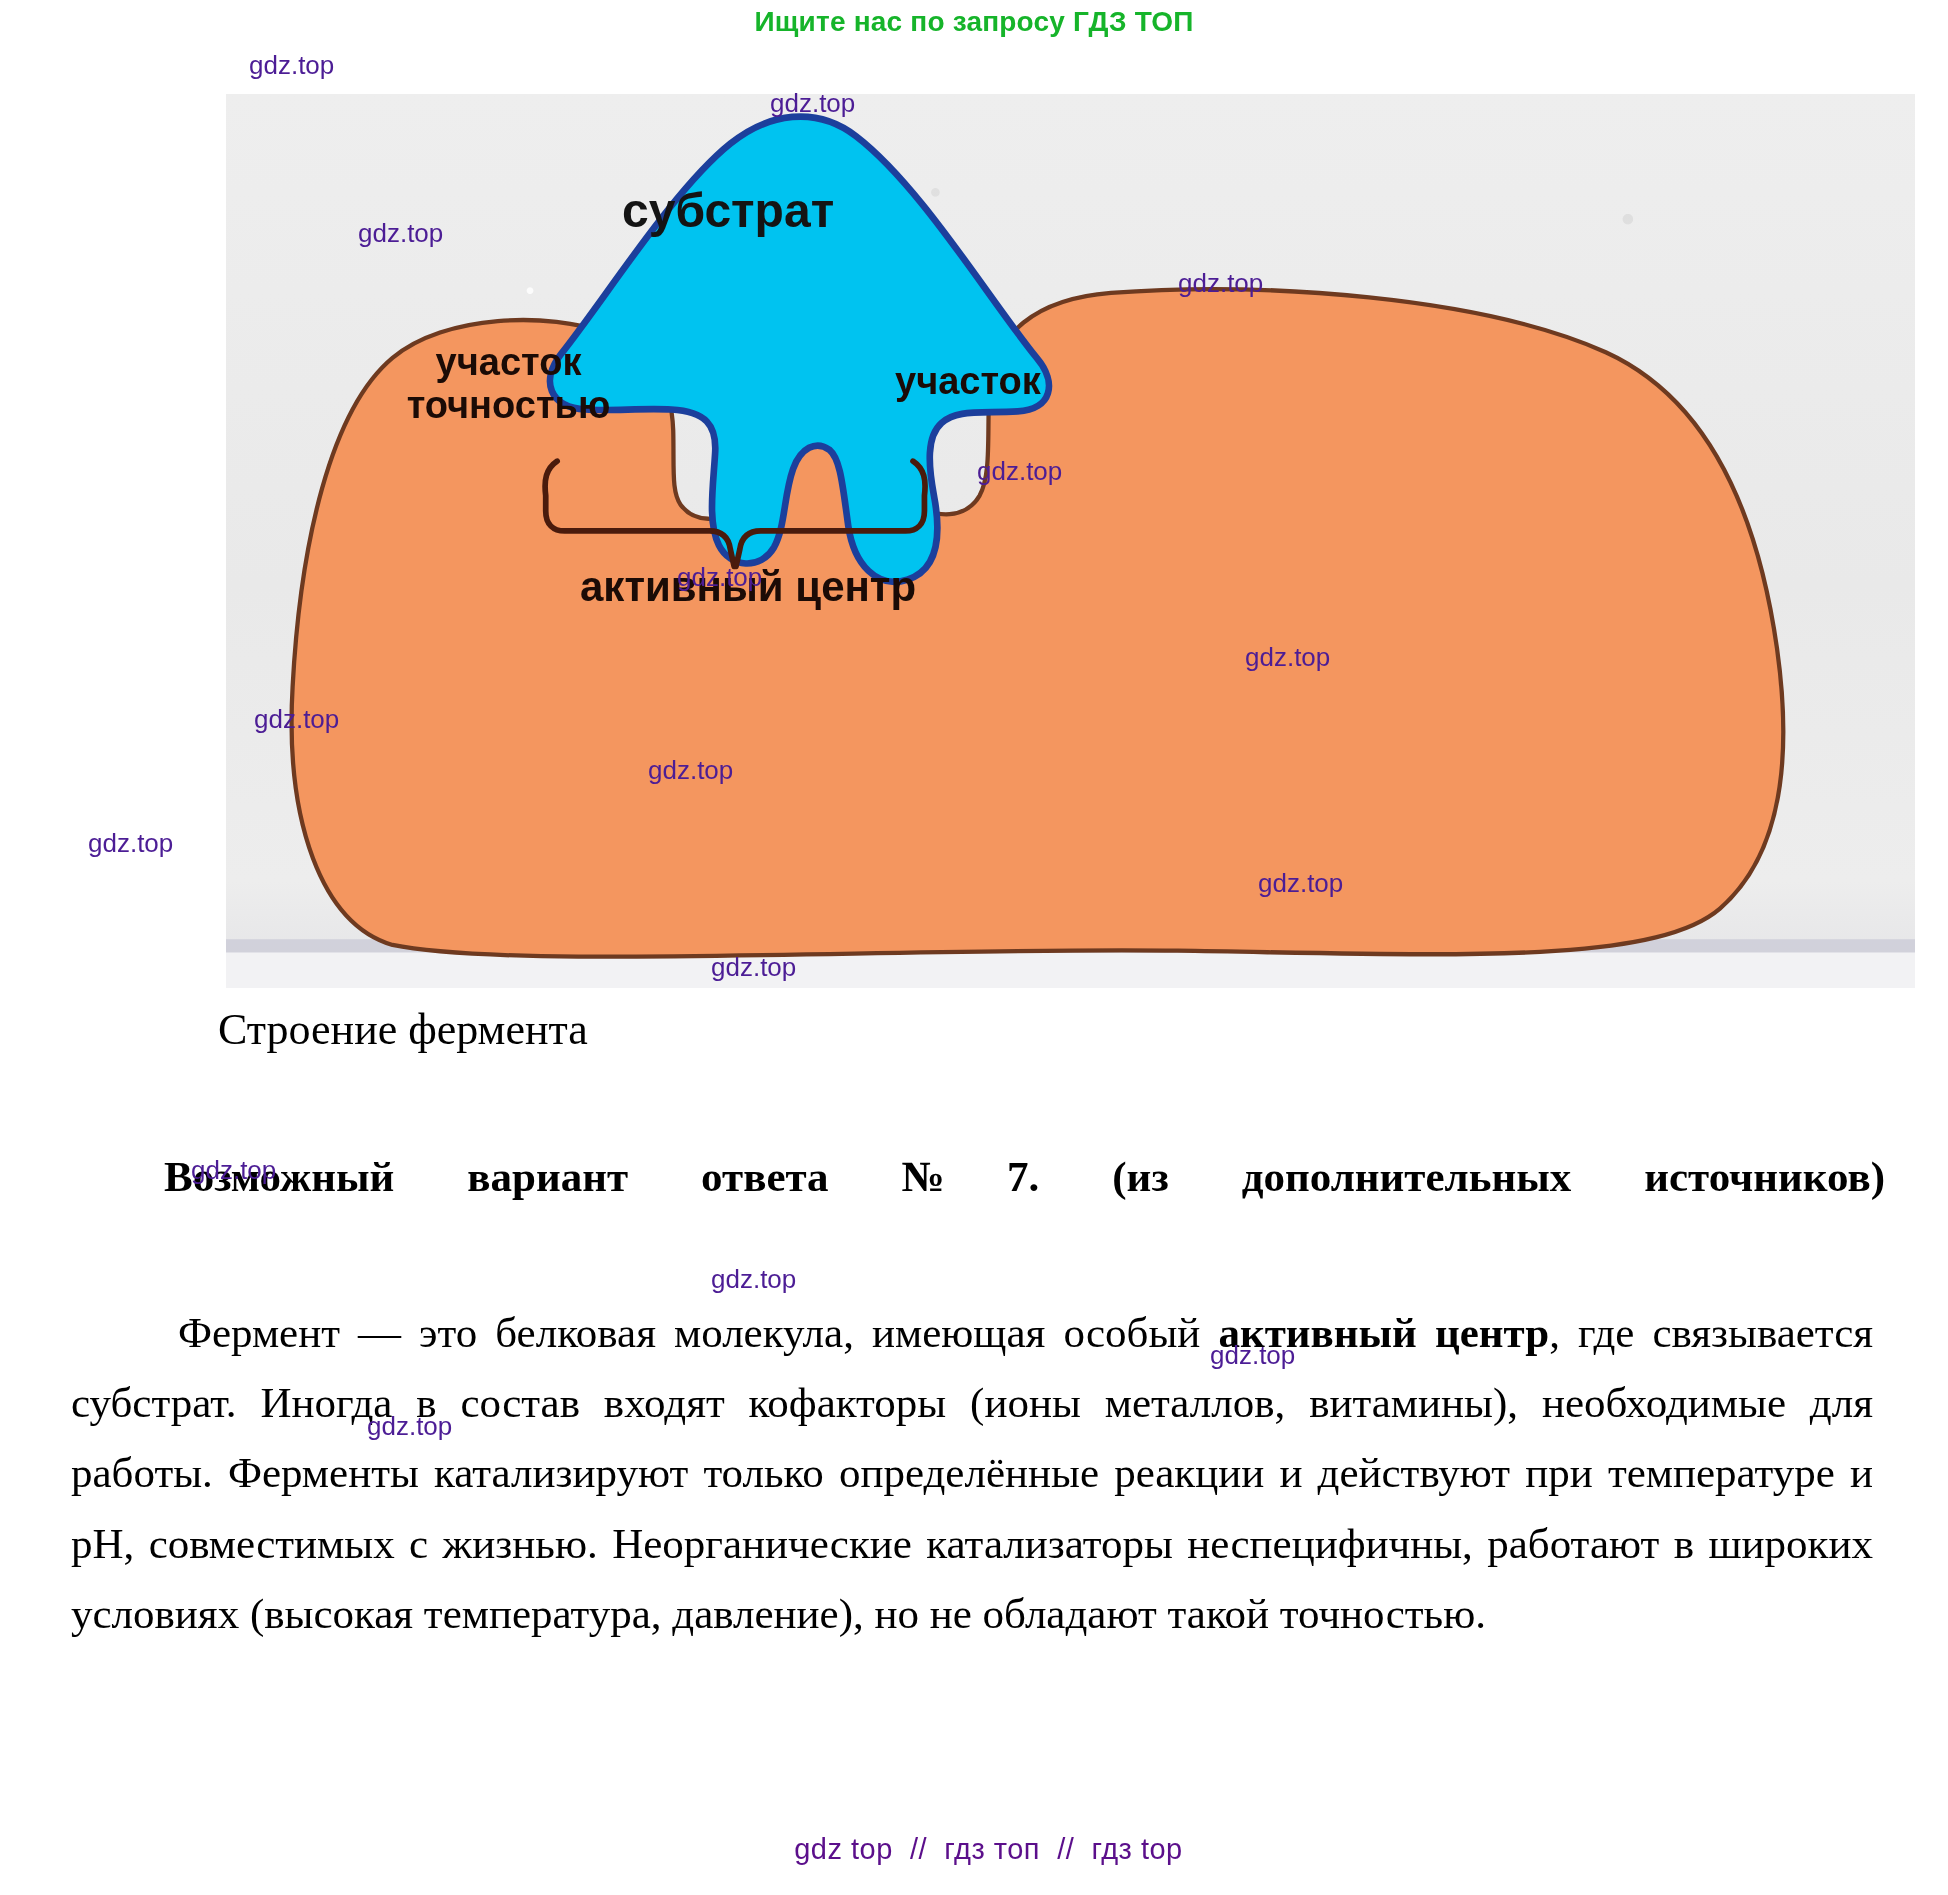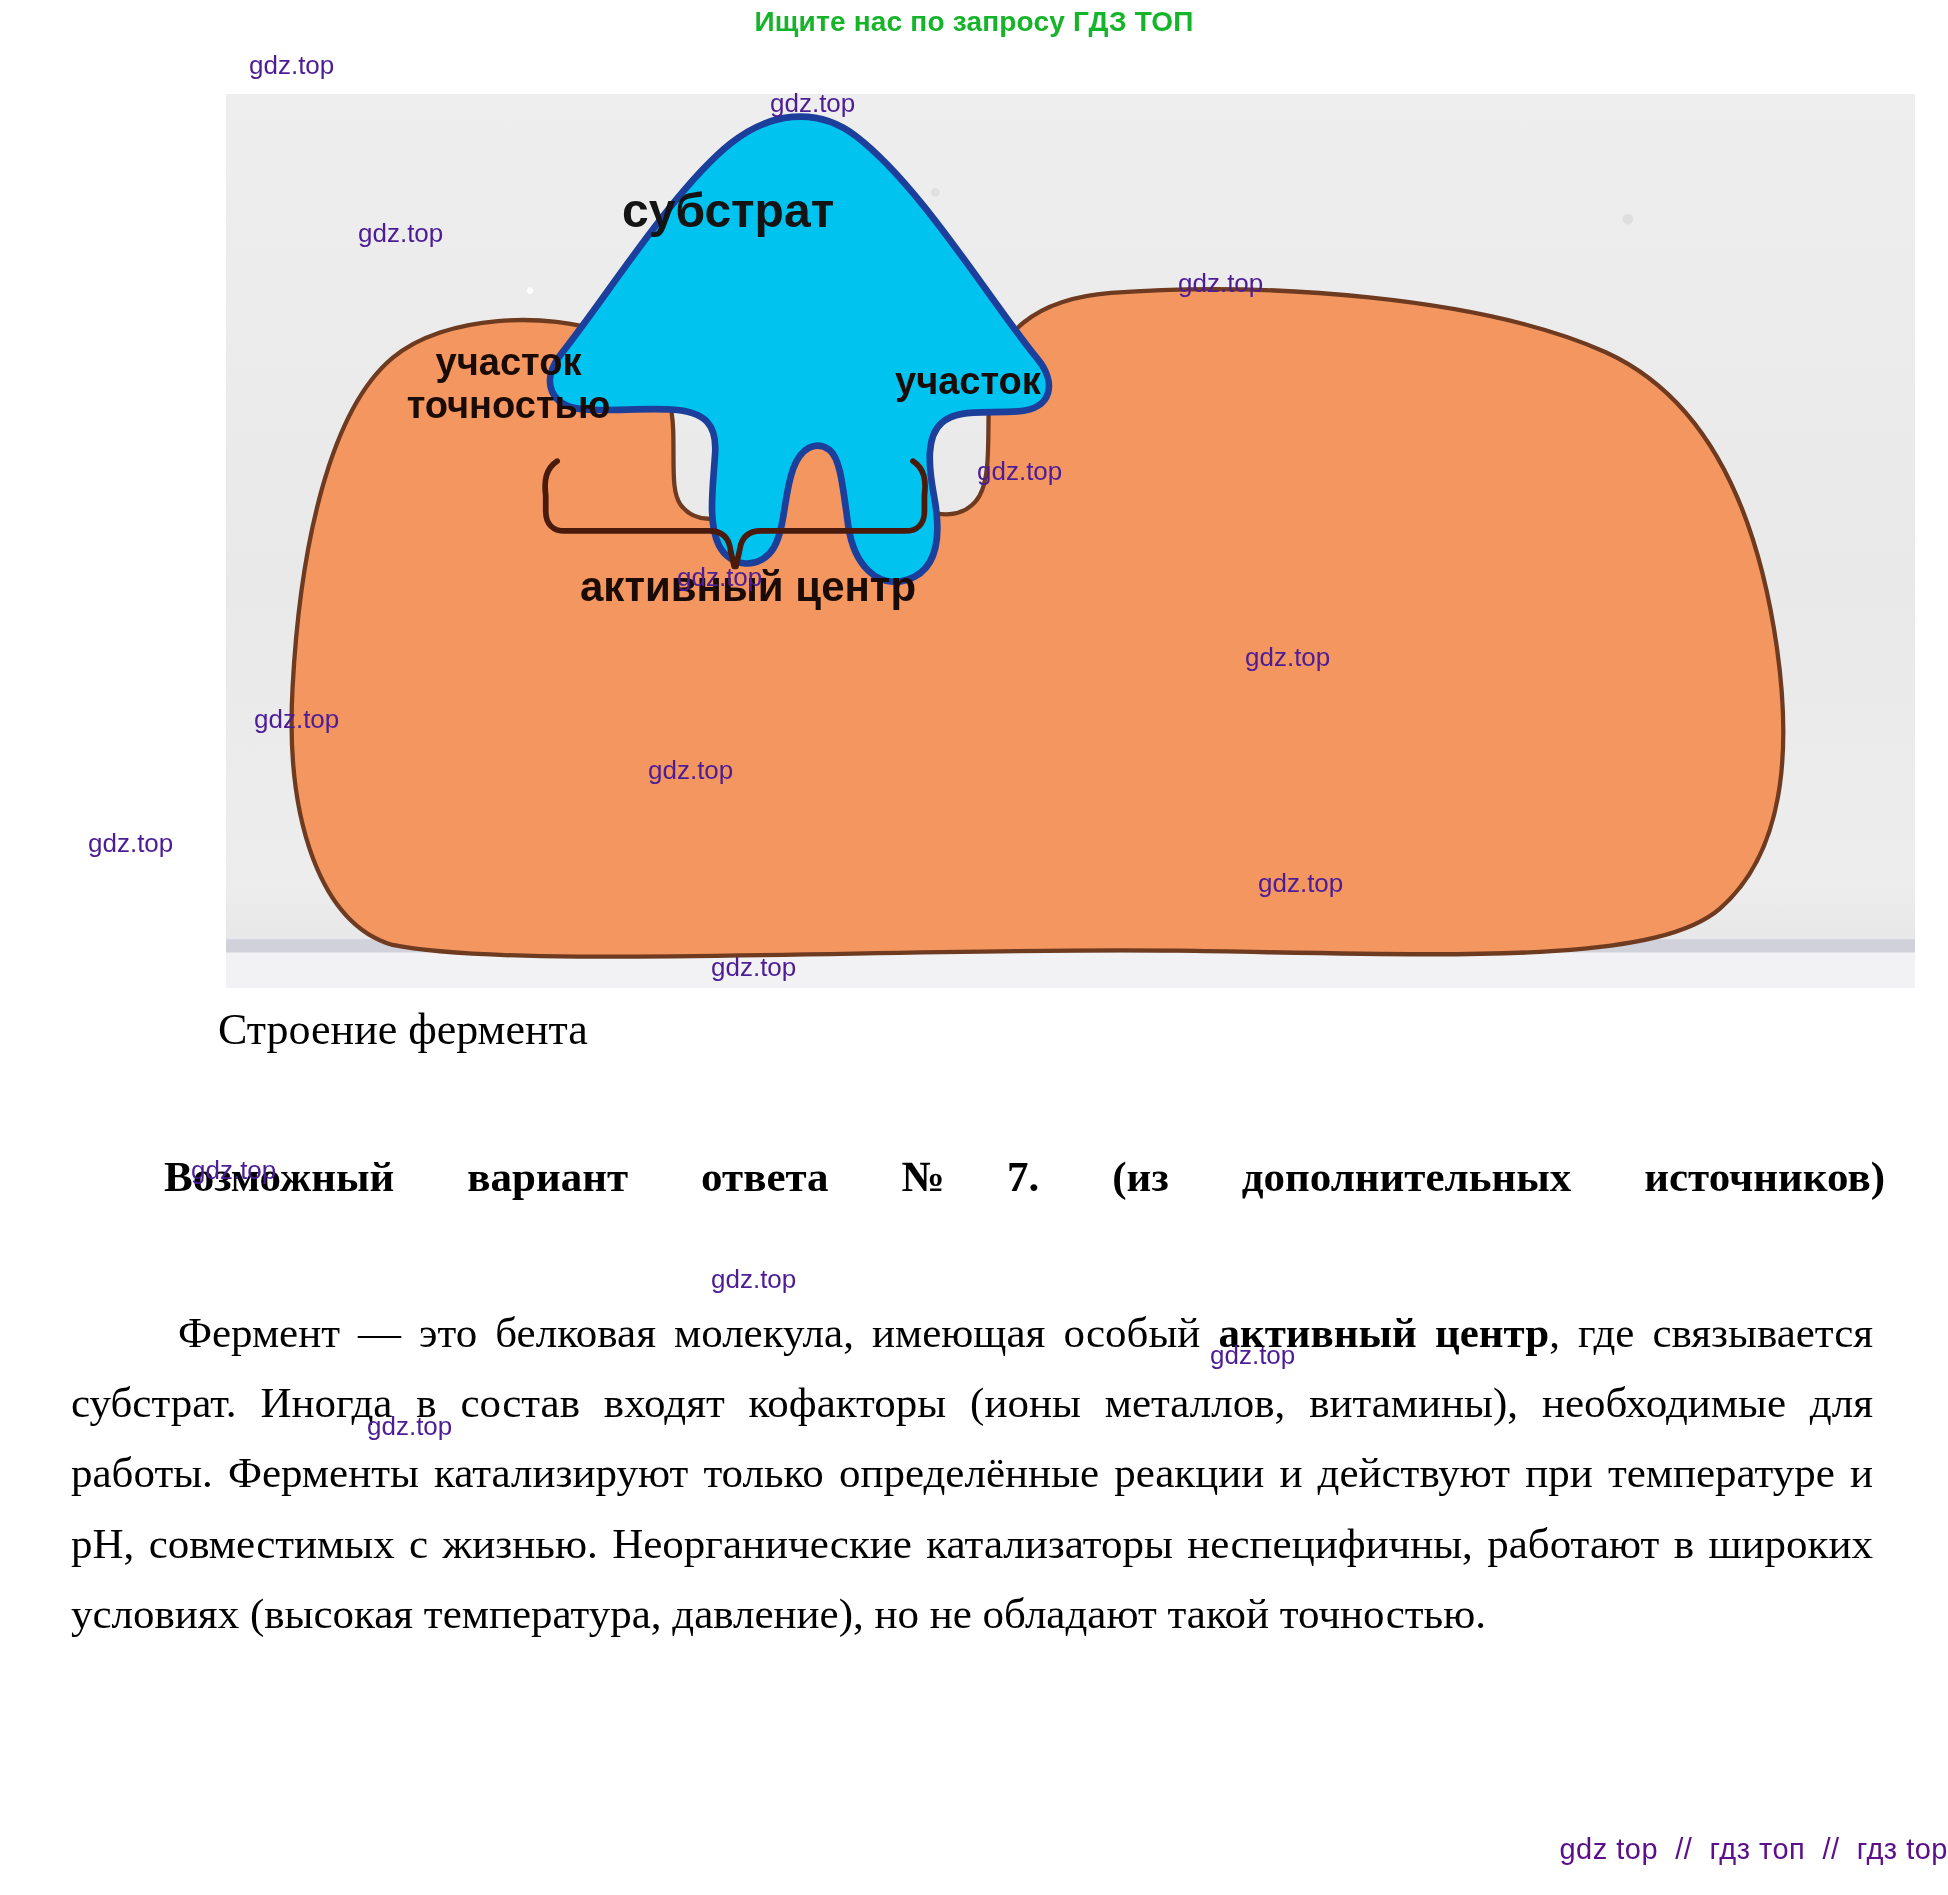--- a/index.html
+++ b/index.html
@@ -132,21 +132,21 @@
     text-indent: 107px;
   }
   .para b { font-weight: 700; }
 
   
   .footer {
     position: absolute;
     left: 0;
     top: 1833px;
     width: 1948px;
-    text-align: right;
+    text-align: center;
     padding-left: 29px;
     box-sizing: border-box;
   }
   .footer-text {
     font-family: "Liberation Sans", "DejaVu Sans", sans-serif;
     font-size: 29px;
     color: #5b0f8b;
     letter-spacing: 0.5px;
     white-space: pre;
   }

